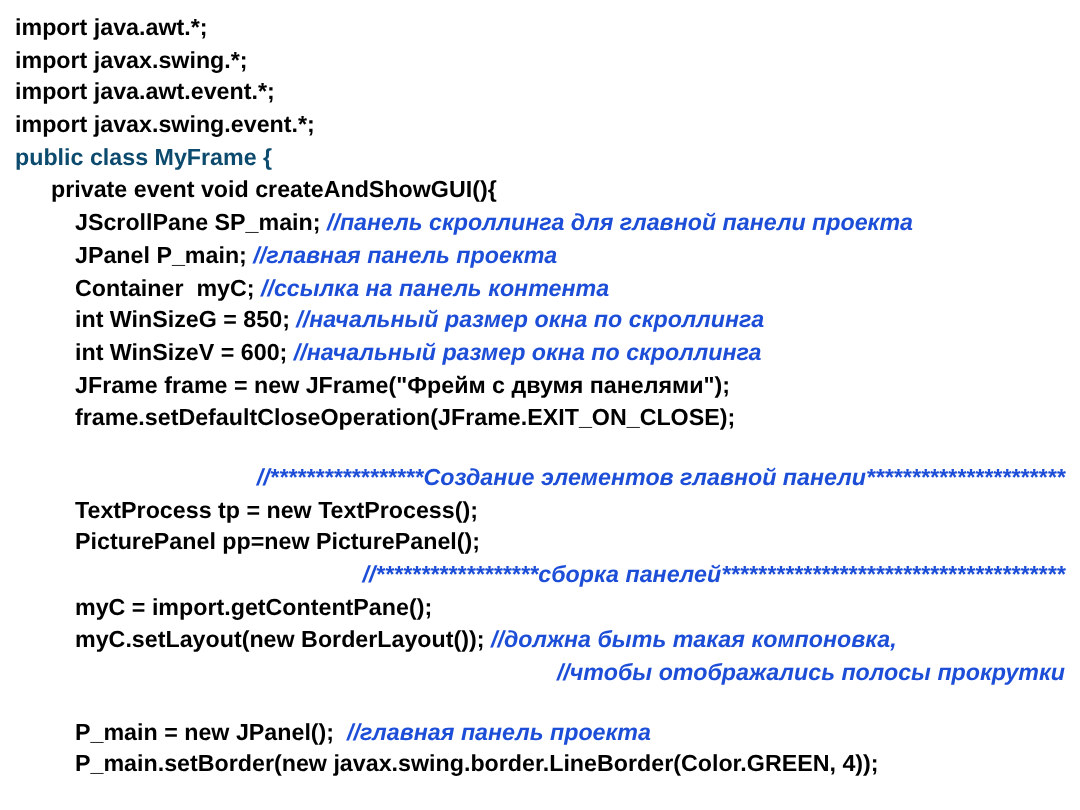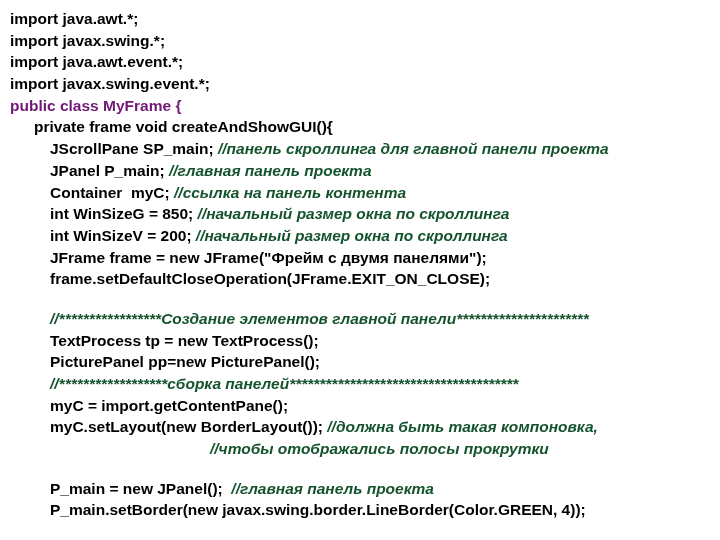--- a/index.html
+++ b/index.html
@@ -8,43 +8,43 @@
     background: #fff;
     font-family: Arial, "Helvetica Neue", Helvetica, sans-serif;
     font-size: 15.5px;
     line-height: 1.4;
     font-weight: bold;
     color: #000;
     width: 720px;
     box-sizing: border-box;
   }
   .line { white-space: pre; }
-  .kw-red { color: #701a75; }
-  .cm-blue { color: #14532d; font-style: italic; }
+  .kw-red { color: #0c4a6e; }
+  .cm-blue { color: #1d4ed8; font-style: italic; text-align: right; }
   .ital { font-style: italic; }
   .indent1 { padding-left: 24px; }
   .indent2 { padding-left: 40px; }
   .indent3 { padding-left: 200px; }
   .blank { height: 18px; }
 </style>
 </head>
 <body>
 
 <div class="line">import java.awt.*;</div>
 <div class="line">import javax.swing.*;</div>
 <div class="line">import java.awt.event.*;</div>
 <div class="line">import javax.swing.event.*;</div>
 <div class="line kw-red">public class MyFrame {</div>
-<div class="line indent1">private frame void createAndShowGUI(){</div>
+<div class="line indent1">private event void createAndShowGUI(){</div>
 
 <div class="line indent2"><span>JScrollPane SP_main; </span><span class="cm-blue">//панель скроллинга для главной панели проекта</span></div>
 <div class="line indent2"><span>JPanel P_main; </span><span class="cm-blue">//главная панель проекта</span></div>
 <div class="line indent2"><span>Container  myC; </span><span class="cm-blue">//ссылка на панель контента</span></div>
 <div class="line indent2"><span>int WinSizeG = 850; </span><span class="cm-blue">//начальный размер окна по скроллинга</span></div>
-<div class="line indent2"><span>int WinSizeV = 200; </span><span class="cm-blue">//начальный размер окна по скроллинга</span></div>
+<div class="line indent2"><span>int WinSizeV = 600; </span><span class="cm-blue">//начальный размер окна по скроллинга</span></div>
 <div class="line indent2">JFrame frame = new JFrame("Фрейм с двумя панелями");</div>
 <div class="line indent2">frame.setDefaultCloseOperation(JFrame.EXIT_ON_CLOSE);</div>
 
 <div class="blank"></div>
 
 <div class="line indent2 cm-blue"><span class="ital">//*****************</span><span class="ital">Создание элементов главной панели</span><span class="ital">**********************</span></div>
 <div class="line indent2">TextProcess tp = new TextProcess();</div>
 <div class="line indent2">PicturePanel pp=new PicturePanel();</div>
 <div class="line indent2 cm-blue"><span class="ital">//******************</span><span class="ital">сборка панелей</span><span class="ital">**************************************</span></div>
 <div class="line indent2">myC = import.getContentPane();</div>

